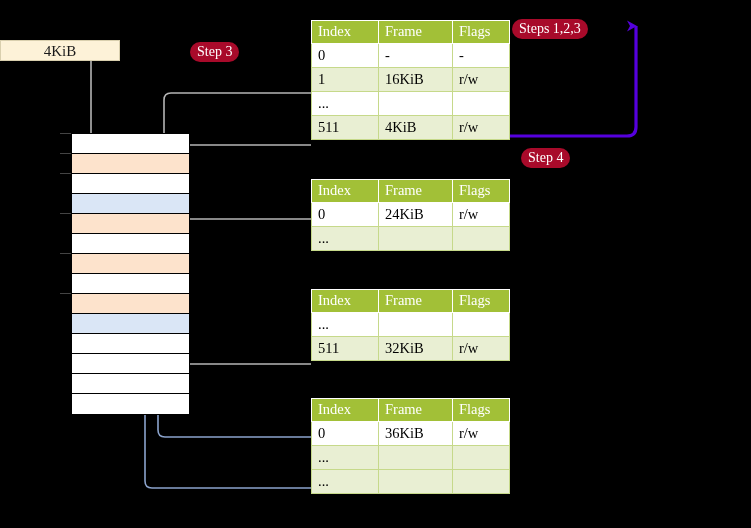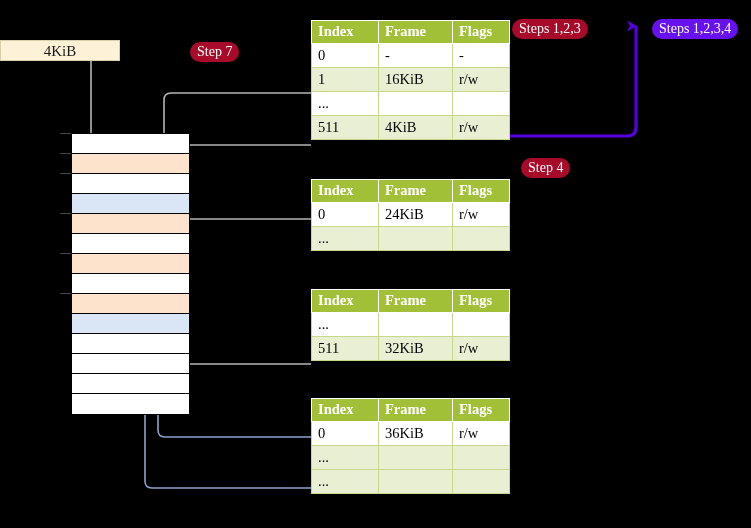--- a/index.html
+++ b/index.html
@@ -87,21 +87,21 @@
     position: absolute;
     border-collapse: collapse;
     font-family: "Liberation Serif", serif;
     font-size: 14.5px;
     background: #ffffff;
     border: 1px solid #8aa832;
   }
   table.ptable th {
     background: #a2c037;
     color: #ffffff;
-    font-weight: bold;
+    font-weight: normal;
     text-align: left;
     padding: 2px 6px 3px 6px;
     border: 1px solid #ffffff;
     font-size: 14.5px;
     white-space: nowrap;
   }
   table.ptable td {
     padding: 2px 6px 3px 6px;
     border: 1px solid #c6d98a;
     color: #000000;
@@ -159,24 +159,23 @@
 
     <path d="M190,145 Q183,145 181,152 L181,160" stroke="#b5b5b5" stroke-width="1.6" fill="none" marker-end="url(#ah-gray)"></path>
     <path d="M190,219 Q183,219 181,226 L181,258" stroke="#b5b5b5" stroke-width="1.6" fill="none" marker-end="url(#ah-gray)"></path>
     <path d="M190,364 Q183,364 181,357 L181,318" stroke="#b5b5b5" stroke-width="1.6" fill="none" marker-end="url(#ah-gray)"></path>
 
     <path d="M452,136 L627,136 Q636,136 636,127 L636,26" stroke="#5500dd" stroke-width="3.2" fill="none" marker-end="url(#ah-violet)"></path>
   </svg>
 
   <div class="sizebox" style="left:0px; top:40px; width:120px; height:21px;">4KiB</div>
 
-  <div class="badge badge-crimson" style="left:190px; top:42px;">Step 7</div>
+  <div class="badge badge-crimson" style="left:190px; top:42px;">Step 3</div>
   <div class="badge badge-crimson" style="left:512px; top:19px;">Steps 1,2,3</div>
-  <div class="badge badge-violet" style="left:652px; top:19px;">Steps 1,2,3,4</div>
-  <div class="badge badge-crimson" style="left:521px; top:158px;">Step 4</div>
+  <div class="badge badge-crimson" style="left:521px; top:148px;">Step 4</div>
 
   <div class="memcol" id="memcol">
       <div class="memrow" style="top: 0px; height: 20px; background: rgb(255, 255, 255);"></div>
       <div class="memrow" style="top: 20px; height: 20px; background: rgb(253, 227, 204);"></div>
       <div class="memrow" style="top: 40px; height: 20px; background: rgb(255, 255, 255);"></div>
       <div class="memrow" style="top: 60px; height: 20px; background: rgb(218, 230, 246);"></div>
       <div class="memrow" style="top: 80px; height: 20px; background: rgb(253, 227, 204);"></div>
       <div class="memrow" style="top: 100px; height: 20px; background: rgb(255, 255, 255);"></div>
       <div class="memrow" style="top: 120px; height: 20px; background: rgb(253, 227, 204);"></div>
       <div class="memrow" style="top: 140px; height: 20px; background: rgb(255, 255, 255);"></div>

